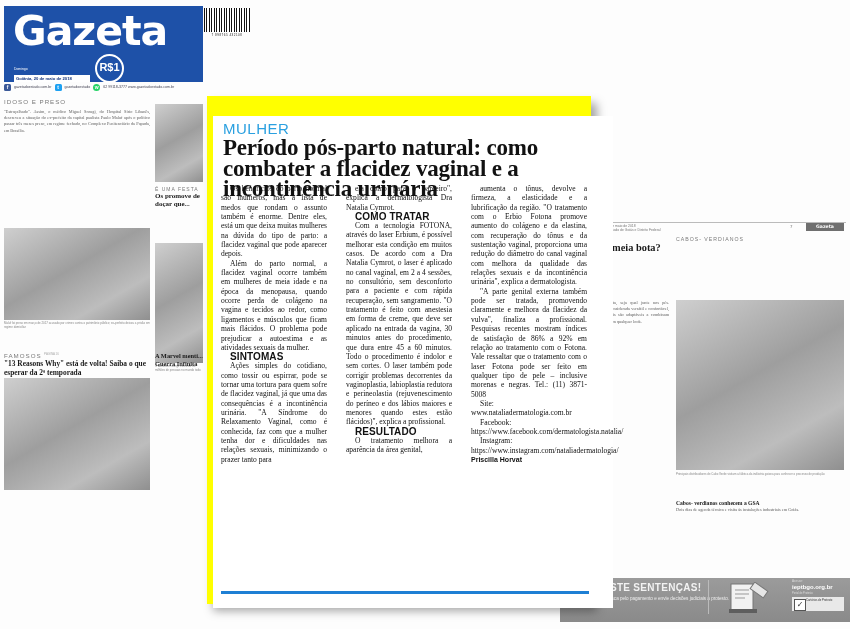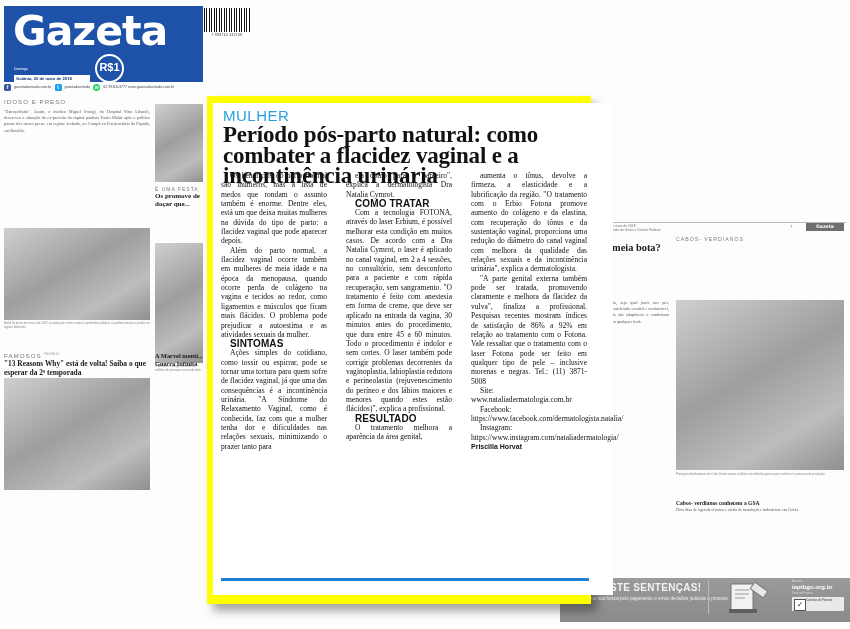--- a/index.html
+++ b/index.html
@@ -97,21 +97,21 @@
   .ad-smalltxt{position:absolute;left:232px;top:14px;font-size:2.6px;color:#ddd;}
   .ad-seal{position:absolute;left:232px;top:19px;width:52px;height:14px;background:#e9e9e9;}
   .ad-seal-check{position:absolute;left:2px;top:2px;width:10px;height:10px;
                  background:#fff;border:1px solid #555;color:#333;font-size:8px;
                  line-height:9px;text-align:center;}
   .ad-seal-t{position:absolute;left:14px;top:2px;font-size:2.8px;color:#333;line-height:3.6px;}
 
   
   #overlay{position:absolute;left:207px;top:96px;width:384px;height:508px;
            background:#ffff00;box-shadow:6px 7px 9px rgba(0,0,0,0.35);}
-  .ov-inner{position:absolute;left:6px;top:7px;width:400px;height:492px;background:#ffffff;}
+  .ov-inner{position:absolute;left:6px;top:20px;width:400px;height:492px;background:#ffffff;}
   .ov-blue-line{position:absolute;left:8px;bottom:14px;width:368px;height:3px;background:#1e7fd4;}
   .ov-sec{position:absolute;left:10px;top:4px;font-size:15px;color:#2aa0e0;
           letter-spacing:0.5px;font-family:"Liberation Sans",sans-serif;}
   .ov-head{position:absolute;left:10px;top:22px;width:360px;
            font-family:"Liberation Serif", serif;font-weight:bold;
            font-size:23px;line-height:20.5px;color:#111;letter-spacing:-0.2px;}
   .ov-cols{position:absolute;left:8px;top:68px;width:366px;height:412px;
            display:flex;gap:19px;}
   .ov-col{width:116px;font-family:"Liberation Serif", serif;
           font-size:7.55px;line-height:9.35px;text-align:justify;color:#111;

